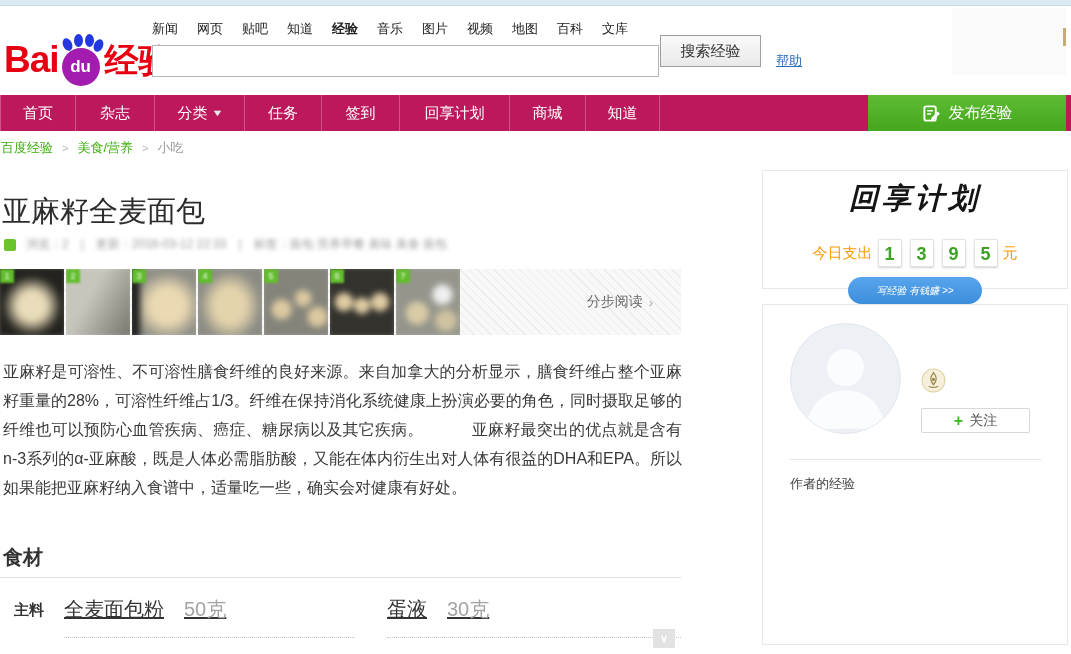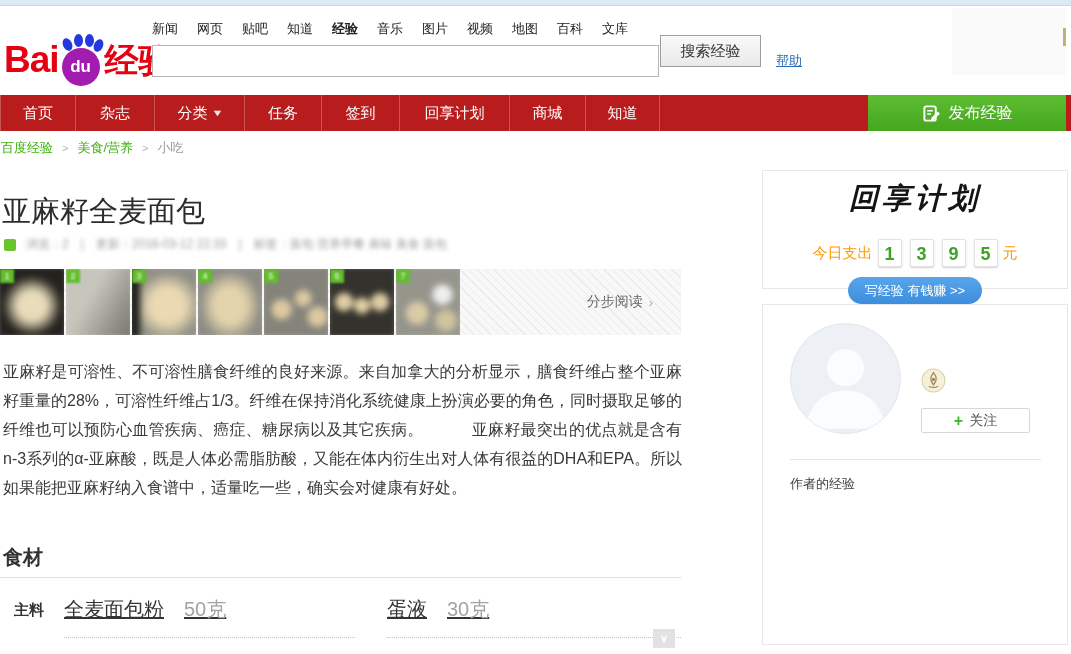--- a/index.html
+++ b/index.html
@@ -28,21 +28,21 @@
   .search-input { position:absolute; left:152px; top:45px; width:507px; height:32px;
                   border:1px solid #b6b6b6; background:#fff; padding:0 8px; font-size:14px; outline:none; }
   .search-btn { position:absolute; left:660px; top:35px; width:101px; height:32px;
                 background:linear-gradient(#fafafa,#e9e9e9); border:1px solid #9e9e9e;
                 font-size:15px; color:#333; cursor:pointer; font-family:inherit; }
   .help-link { position:absolute; left:776px; top:52px; font-size:13px; color:#2a6cbb;
                text-decoration:underline; cursor:pointer; }
   .tr-panel { position:absolute; left:952px; top:8px; width:114px; height:67px; background:#fafafa; }
   .tr-tick { position:absolute; right:0; top:20px; width:3px; height:18px; background:#c9ab76; }
   
-  .navbar { position:absolute; left:0; top:95px; width:1071px; height:36px; background:#b91c1c; }
+  .navbar { position:absolute; left:0; top:95px; width:1071px; height:36px; background:#be185d; }
   .nav-items { display:flex; height:36px; align-items:stretch; }
   .nav-item { display:flex; align-items:center; justify-content:center; color:#fff; font-size:15px;
               border-right:1px solid rgba(255,255,255,.25); cursor:pointer; }
   .nav-item:first-child { border-left:1px solid rgba(255,255,255,.25); }
   .caret { font-size:9px; color:#e8e8e8; margin-left:5px; transform:scaleX(1.4); }
   .publish-btn { position:absolute; right:5px; top:95px; width:198px; height:36px;
                  background:linear-gradient(#5dbc32,#45a71e); color:#fff; font-size:16px;
                  display:flex; align-items:center; justify-content:center; gap:8px; cursor:pointer; }
   
   .breadcrumb { position:absolute; left:1px; top:139px; font-size:13px; display:flex; gap:9px; align-items:center; }
@@ -97,22 +97,22 @@
   .side-box { position:absolute; background:#fff; border:1px solid #e8e8e8; }
   .box-program { left:762px; top:170px; width:306px; height:119px; text-align:center; }
   .program-title { margin-top:8px; font-family:"DejaVu Serif", serif; font-style:italic;
                    font-weight:bold; font-size:29px; color:#141414; letter-spacing:4px; }
   .spend-row { margin-top:20px; display:flex; align-items:center; justify-content:center; gap:2px; }
   .spend-label, .spend-unit { color:#f90; font-size:15px; }
   .digit { display:inline-block; width:24px; height:28px; line-height:28px; margin:0 3px;
            background:#fff; border:1px solid #e3e3e3; box-shadow:0 1px 2px rgba(0,0,0,.18);
            color:#3da324; font-size:18px; font-weight:bold; border-radius:2px; }
   .cta-btn { margin:10px auto 0; width:134px; height:27px; border-radius:14px;
-             background:linear-gradient(#58a5ec,#3c8ddc); color:#fff; font-size:13px;
-             display:flex; align-items:center; justify-content:center; cursor:pointer; }
+             background:linear-gradient(#58a5ec,#3c8ddc); color:#fff; font-size:10px;
+             display:flex; align-items:center; justify-content:center; cursor:pointer;font-style:italic; }
   .box-author { left:762px; top:304px; width:306px; height:341px; }
   .avatar { position:absolute; left:27px; top:18px; width:111px; height:111px; border-radius:50%;
             background:#edf0f4; border:1px solid #e2e7ee; overflow:hidden; }
   .gold-badge { position:absolute; left:158px; top:63px; width:25px; height:25px; cursor:pointer; }
   .follow-btn { position:absolute; left:158px; top:103px; width:109px; height:25px; background:#fff;
                 border:1px solid #d8d8d8; border-radius:2px; display:flex; align-items:center;
                 justify-content:center; gap:6px; cursor:pointer; }
   .follow-plus { color:#3bb425; font-size:16px; font-weight:bold; line-height:1; }
   .follow-label { color:#555; font-size:14px; }
   .author-divider { position:absolute; left:27px; top:154px; width:251px; height:1px; background:#e5e5e5; }

